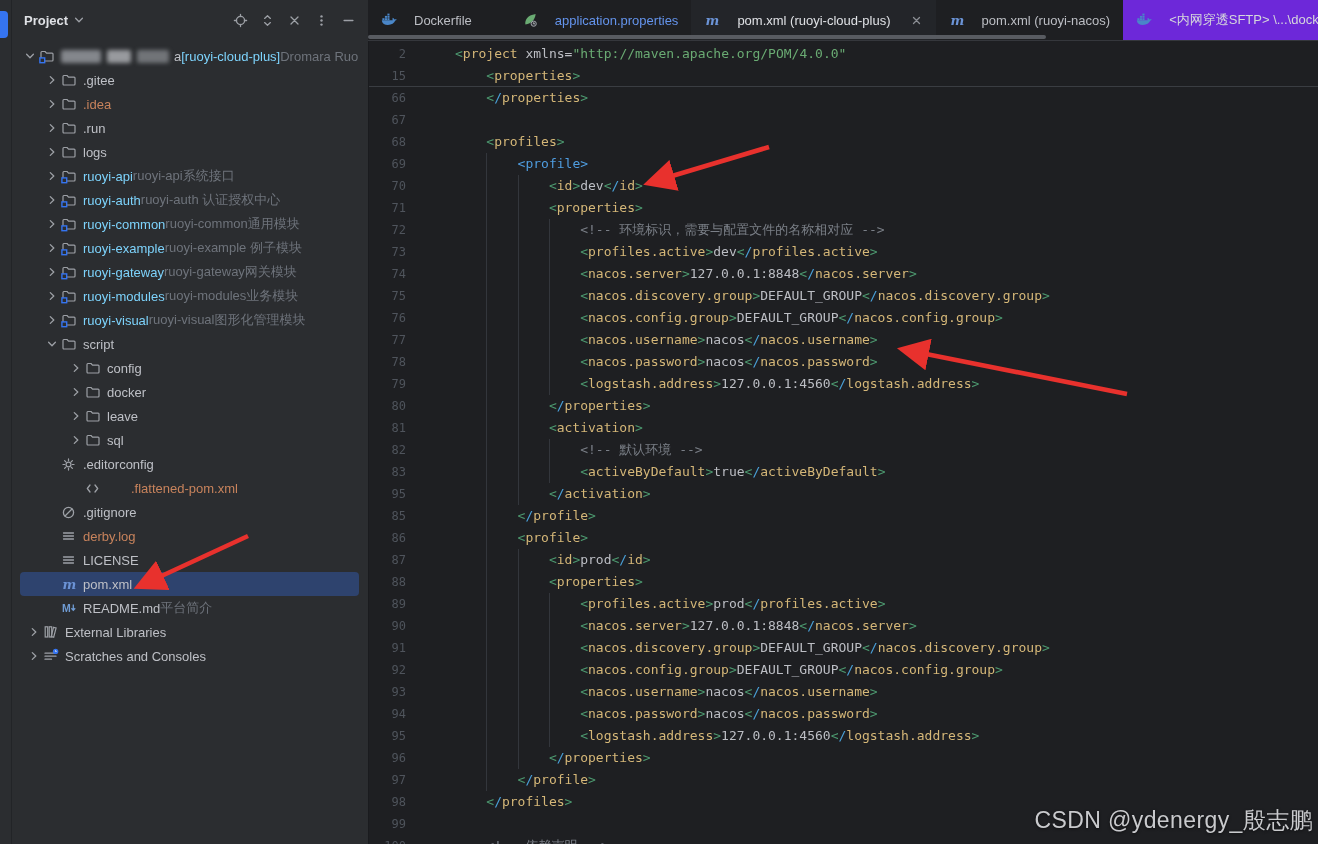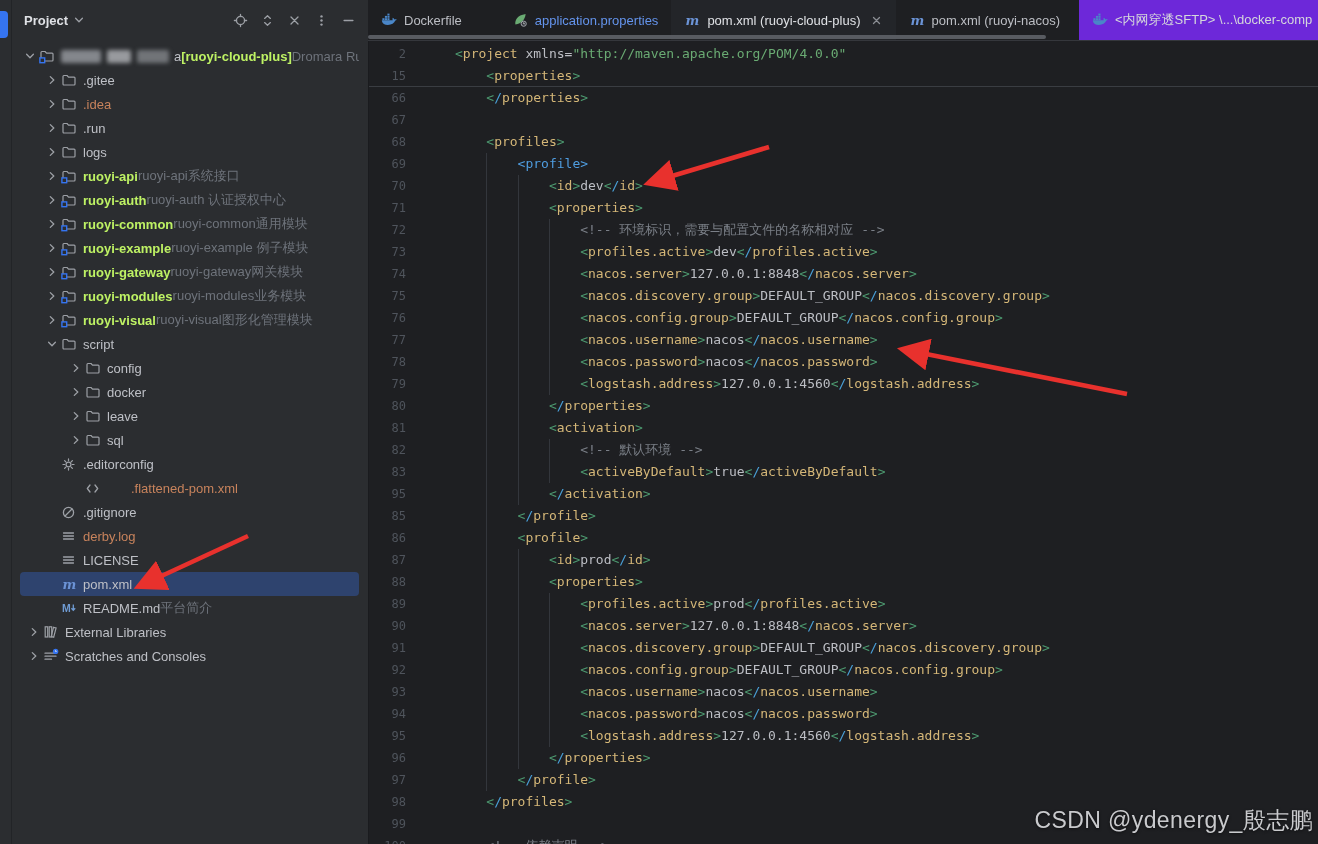--- a/index.html
+++ b/index.html
@@ -13,27 +13,27 @@
   .phead{display:flex;align-items:center;height:40px;padding:0 12px 0 13px;}
   .ptitle{font-size:13px;font-weight:bold;color:#dfe1e5;}
   .phead .tchev{margin-left:5px;display:flex;}
   .hicons{margin-left:auto;display:flex;align-items:center;gap:11px;}
   .hicon{display:flex;align-items:center;justify-content:center;width:16px;height:16px;cursor:pointer;}
   #tree{position:absolute;top:44px;left:0;right:0;}
   .trow{height:24px;display:flex;align-items:center;font-size:13px;color:#bec0c6;margin:0 9px;border-radius:4px;white-space:nowrap;overflow:hidden;cursor:pointer;}
   .trow.sel{background:#2e436e;}
   .chev{flex:0 0 17px;display:flex;align-items:center;justify-content:center;}
   .fic{flex:0 0 17px;display:flex;align-items:center;justify-content:center;margin-right:6px;}
-  .seg-norm{color:#bec0c6;} .seg-bold{font-weight:bold;color:#bef264;}
+  .seg-norm{color:#bec0c6;} .seg-bold{font-weight:normal;color:#7dd3fc;}
   .seg-dim{color:#6e737b;} .seg-ign{color:#c8835c;}
   .blurwrap{display:inline-flex;align-items:center;gap:6px;margin-right:5px;}
   .blurchip{display:inline-block;height:13px;border-radius:2px;filter:blur(2px);}
   
   #tabbar{position:absolute;left:368px;top:0;right:0;height:40px;background:#1e1f22;border-bottom:1px solid #35373c;display:flex;align-items:stretch;overflow:hidden;z-index:2;}
-  .tab{display:flex;align-items:center;gap:7px;padding:0 13px;font-size:13px;color:#bcbec4;white-space:nowrap;cursor:pointer;}
+  .tab{display:flex;align-items:center;gap:17px;padding:0 13px;font-size:13px;color:#bcbec4;white-space:nowrap;cursor:pointer;}
   .tab.blue{color:#6494ed;text-align:right;}
   .tab.active{color:#dfe1e5;background:#232529;}
   .tab.sftp{background:#6d28d9;color:#d5d7db;flex:0 0 226px;overflow:hidden;margin-left:auto;padding-right:0;}
   .tab:nth-child(3){margin-left:24px;}
   .tclose{display:flex;align-items:center;margin-left:2px;cursor:pointer;}
   #tabthumb{position:absolute;left:0;top:35px;width:678px;height:4px;border-radius:2px;background:#585b61;}
   
   #editor{position:absolute;left:368px;top:41px;right:0;bottom:0;background:#1e1f22;overflow:hidden;padding-top:2px;z-index:1;}
   .cl{display:flex;height:22px;line-height:22px;font-family:"DejaVu Sans Mono",monospace;font-size:13px;white-space:pre;}
   .lnum{flex:0 0 38px;text-align:right;color:#4f545c;font-size:12px;cursor:pointer;}

